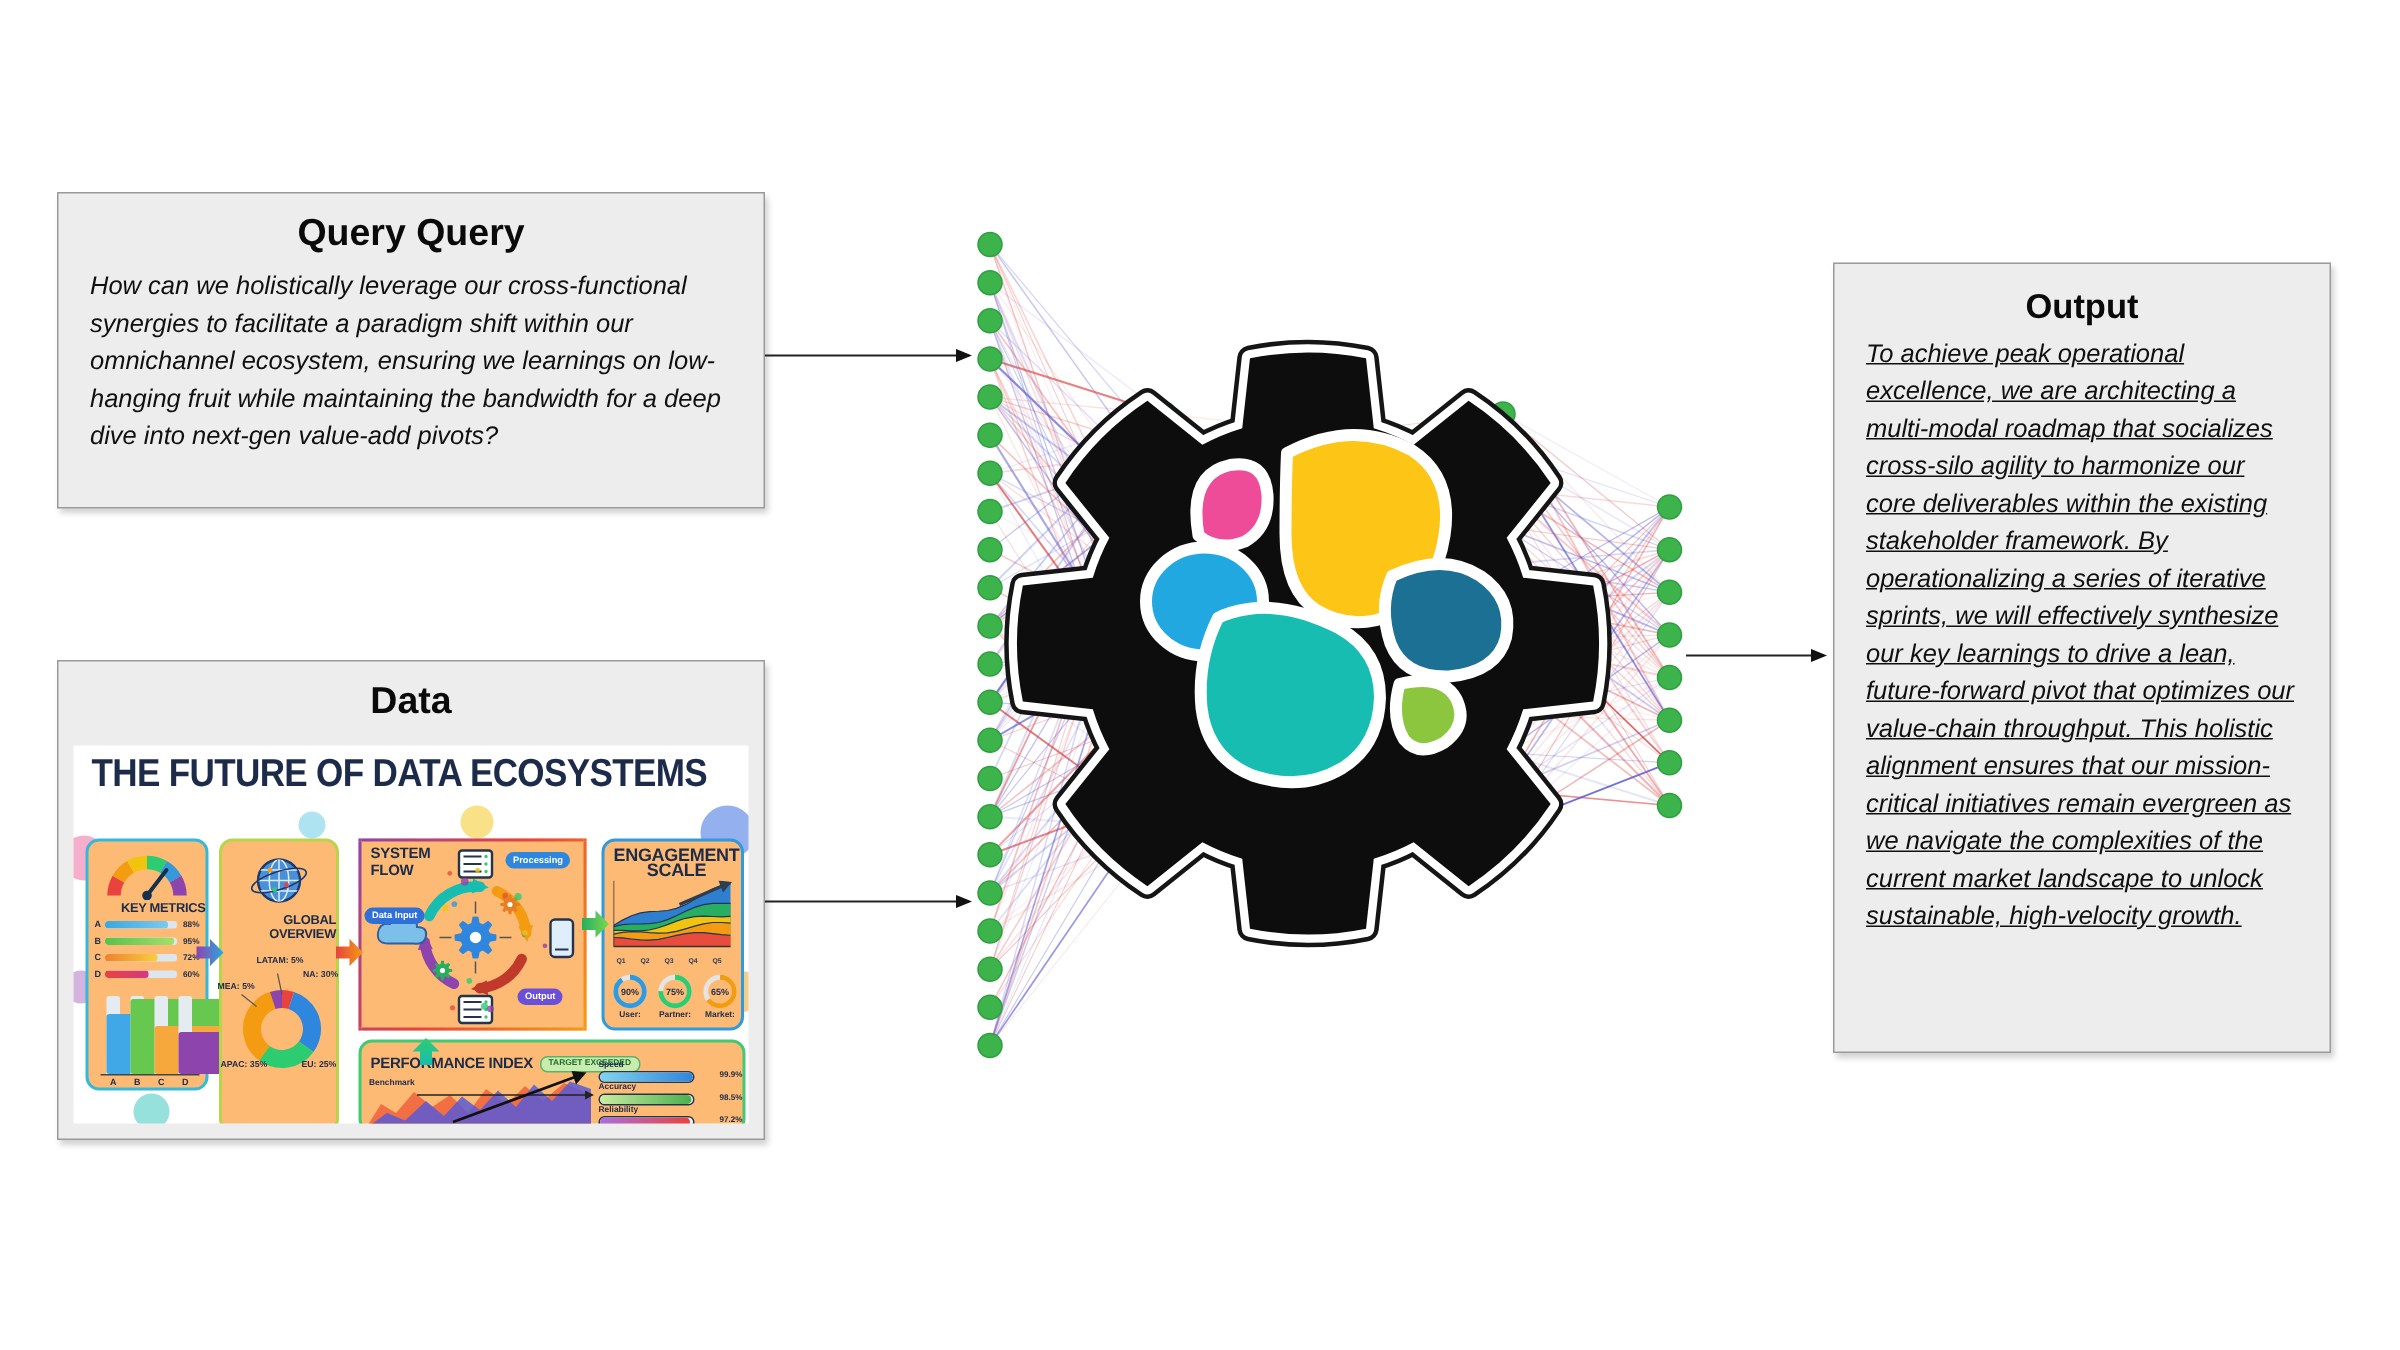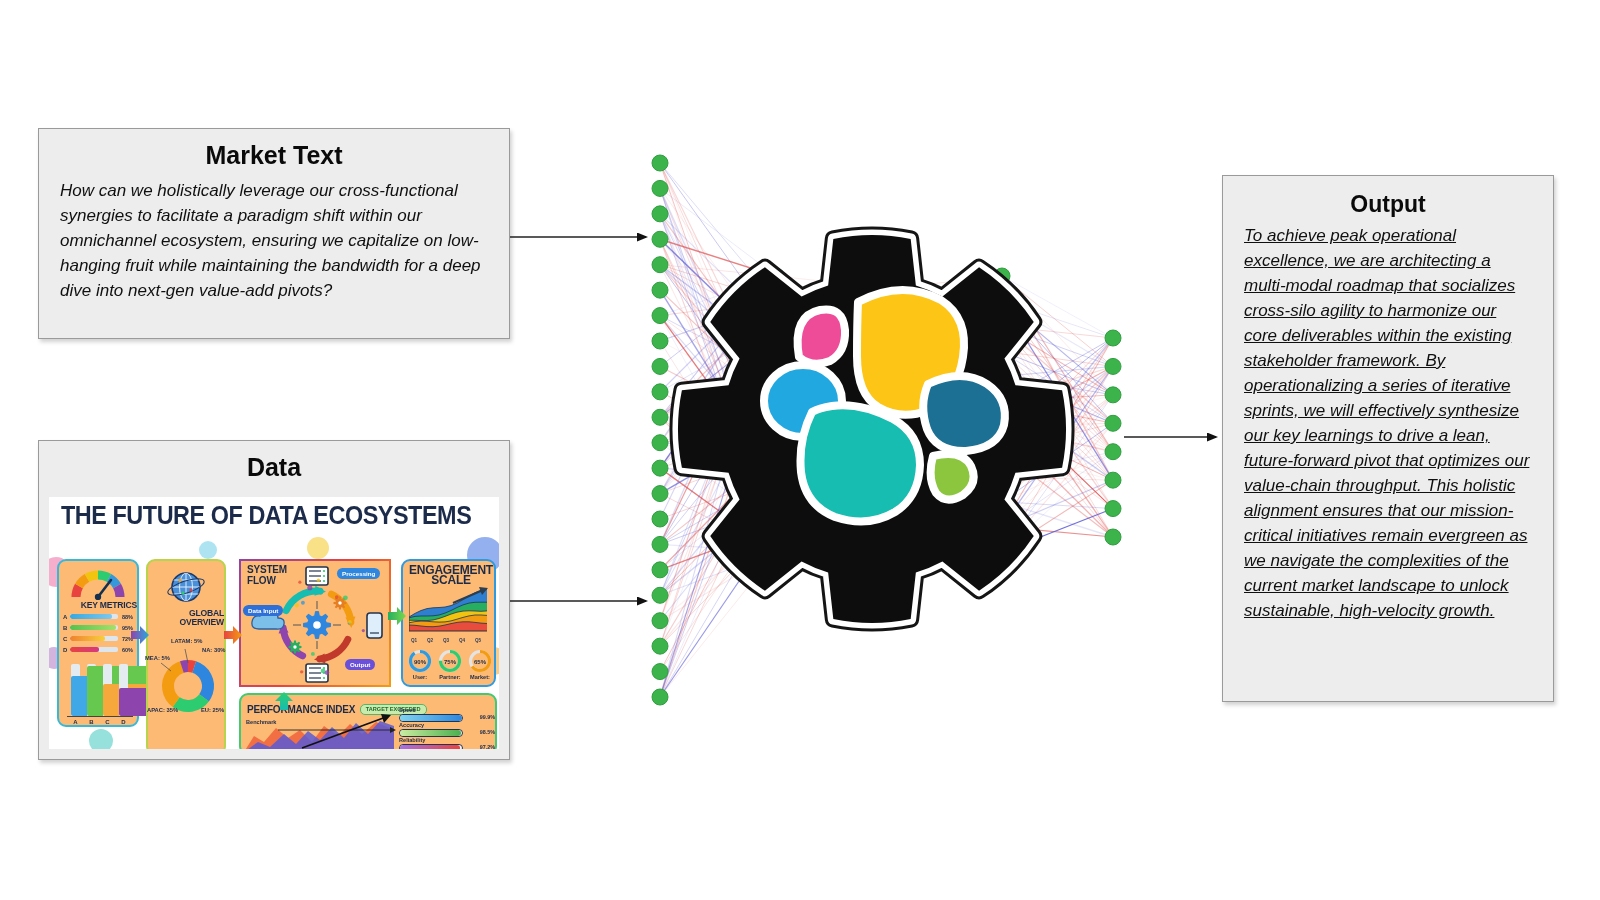--- a/index.html
+++ b/index.html
@@ -51,22 +51,22 @@
   .xlab{position:absolute;font-size:4.6px;font-weight:700;color:#33415c;}
   svg{display:block;}
   #net{position:absolute;left:0;top:0;pointer-events:none;}
 </style>
 </head>
 <body>
 
 <div class="canvas">
 
   <div class="box" id="queryBox">
-    <h2>Market Text</h2>
-    <p class="body">How can we holistically leverage our cross-functional synergies to facilitate a paradigm shift within our omnichannel ecosystem, ensuring we capitalize on low-hanging fruit while maintaining the bandwidth for a deep dive into next-gen value-add pivots?</p>
+    <h2>Query Query</h2>
+    <p class="body">How can we holistically leverage our cross-functional synergies to facilitate a paradigm shift within our omnichannel ecosystem, ensuring we learnings on low-hanging fruit while maintaining the bandwidth for a deep dive into next-gen value-add pivots?</p>
   </div>
 
   <div class="box" id="imageBox">
     <h2>Data</h2>
 
     <div class="infographic">
 
       <div class="blob" style="left:418px;top:40px;width:36px;height:36px;background:#3d6fe0;opacity:.55"></div>
       <div class="blob" style="left:430px;top:150px;width:28px;height:28px;background:#f39c12;opacity:.5"></div>
       <div class="blob" style="left:-8px;top:60px;width:30px;height:30px;background:#e84c8b;opacity:.45"></div>

